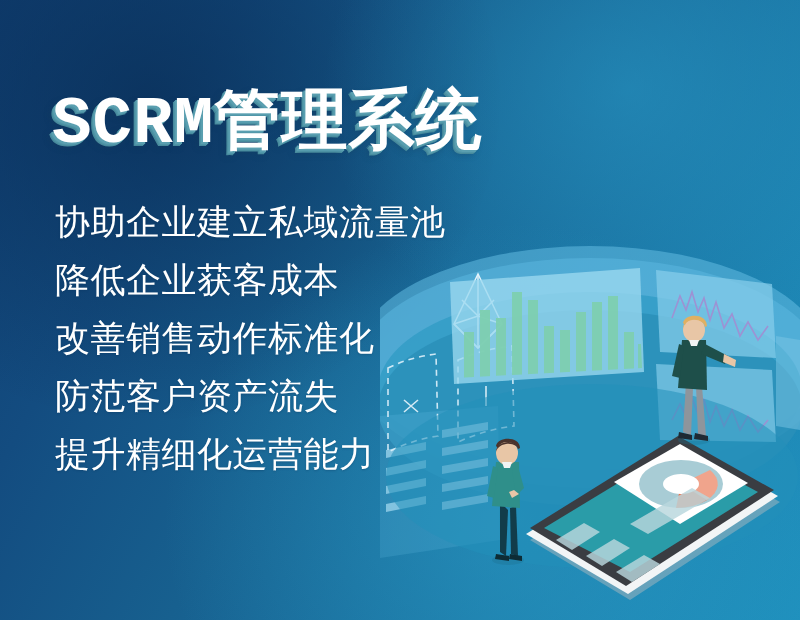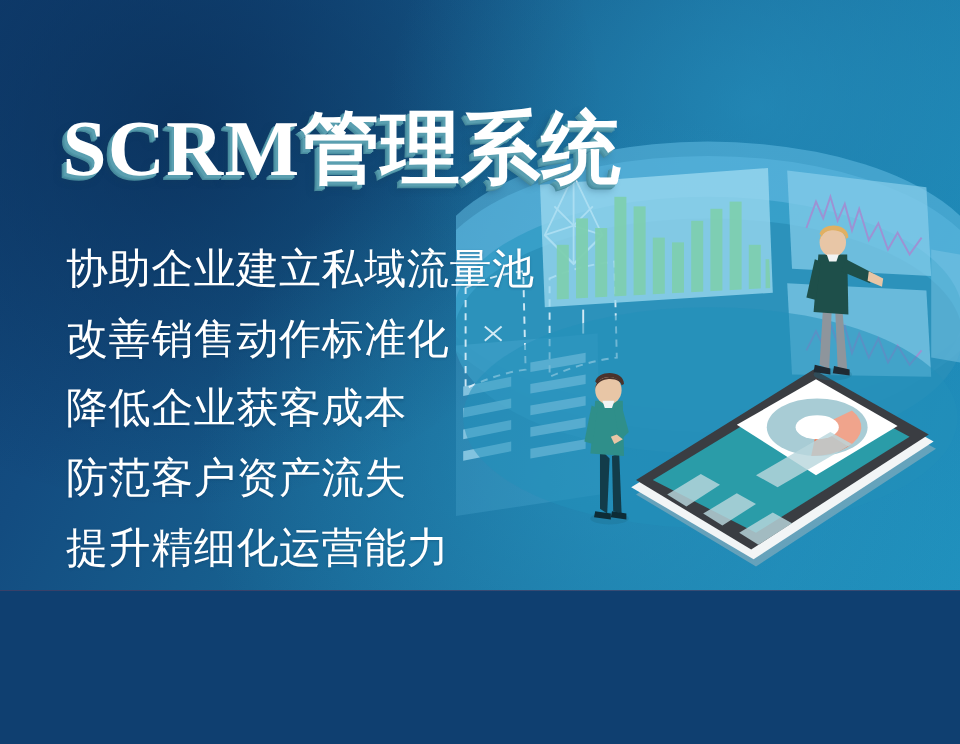--- a/index.html
+++ b/index.html
@@ -3,23 +3,23 @@
 <meta charset="utf-8">
 <style>
   html, body {
     margin: 0;
     padding: 0;
     background: #0f3f70;
   }
   #banner {
     position: relative;
     width: 800px;
-    height: 492px;
+    height: 620px;
     overflow: hidden;
-    font-family: Liberation Serif, serif;
+    font-family: Liberation Mono, monospace;
     background: #ef4444;
   }
   
   .bg-base {
     position: absolute;
     inset: 0;
     background: linear-gradient(118deg,
         #103f72 0%,
         #134c80 22%,
         #17608f 44%,
@@ -256,19 +256,19 @@
         </g>
 
       </g>
     </svg>
   </div>
 
   <div class="title">SCRM管理系统</div>
 
   <div class="subtitles">
     <div class="sub-line">协助企业建立私域流量池</div>
+    <div class="sub-line">降低企业获客成本</div>
     <div class="sub-line">改善销售动作标准化</div>
-    <div class="sub-line">降低企业获客成本</div>
     <div class="sub-line">防范客户资产流失</div>
     <div class="sub-line">提升精细化运营能力</div>
   </div>
 
 </div>
 
 </body></html>

